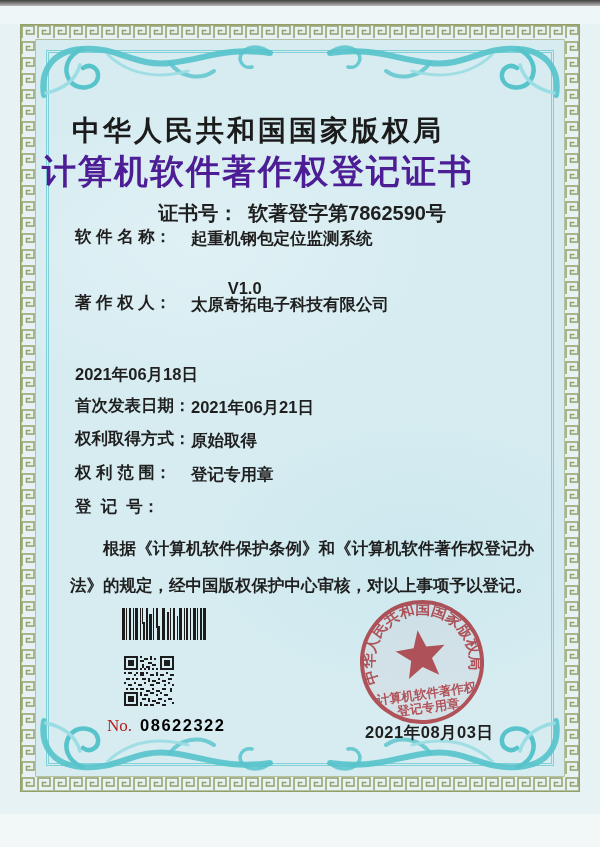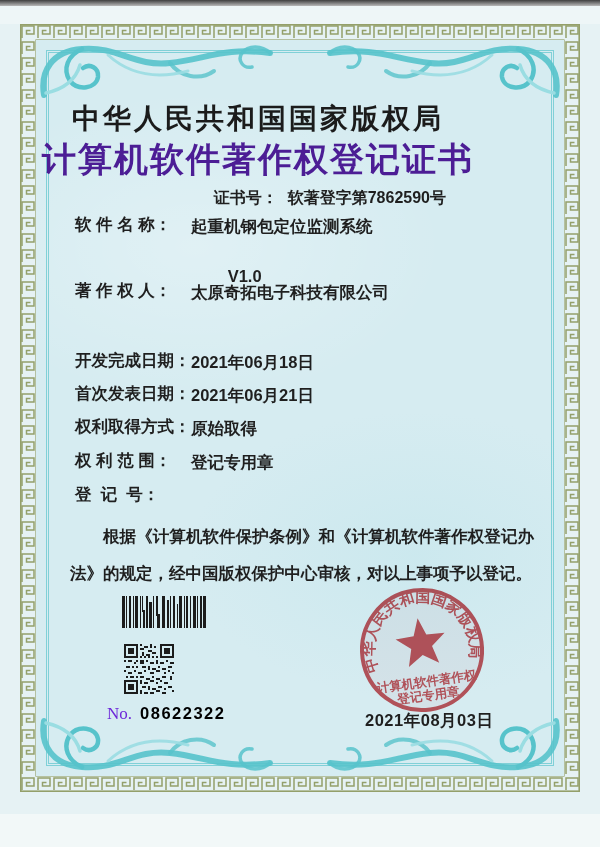--- a/index.html
+++ b/index.html
@@ -18,45 +18,45 @@
       radial-gradient(ellipse 380px 240px at 72% 70%, rgba(173,222,230,.25), rgba(173,222,230,0) 60%),
       #d6ecf1;}
   .inner-rule{position:absolute;left:26px;top:26px;right:26px;bottom:26px;
     border:3px double #72ccd3;opacity:.85;}
   .flourish{position:absolute;width:250px;height:58px;}
   .fl-tl{left:18px;top:17px;}
   .fl-tr{right:18px;top:17px;transform:scaleX(-1);}
   .fl-bl{left:18px;bottom:17px;transform:scaleY(-1);}
   .fl-br{right:18px;bottom:17px;transform:scale(-1,-1);}
 
-  .content{position:absolute;left:0;top:0;width:476px;height:768px;color:#1f1f1f;}
+  .content{position:absolute;left:0;top:12px;width:476px;height:768px;color:#1f1f1f;}
   .title{position:absolute;left:0;top:76px;width:100%;text-align:center;
     font-family:"Liberation Serif","DejaVu Serif",serif;font-weight:bold;
     font-size:28px;letter-spacing:3px;color:#1b1b1b;}
   .subtitle{position:absolute;left:0;top:113px;width:100%;text-align:center;
     font-family:"Liberation Serif","DejaVu Serif",serif;font-weight:bold;
     font-size:34px;letter-spacing:2px;color:#4c1d95;}
-  .certno{position:absolute;top:164px;right:50px;font-size:16px;font-weight:bold;
+  .certno{position:absolute;top:164px;right:50px;font-size:20px;font-weight:bold;
     display:flex;gap:10px;white-space:pre;margin-left:40px;}
   .row{position:absolute;left:55px;display:flex;font-size:16.5px;font-weight:bold;}
   .row .label{width:116px;white-space:pre;flex:none;}
   .row .value{white-space:pre;line-height:25px;}
   .r-name{top:190px;}
   .r-holder{top:256px;}
   .r-dev{top:326px;}
   .r-pub{top:359px;}
   .r-method{top:392px;}
   .r-scope{top:426px;}
   .r-reg{top:460px;align-items:flex-end;}
   .statement{position:absolute;left:50px;top:494px;width:464px;font-size:16.5px;
     font-weight:bold;line-height:37px;text-indent:2em;text-align:justify;}
   .barcode{position:absolute;left:102px;top:572px;}
   .qrcode{position:absolute;left:104px;top:620px;}
   .serial{position:absolute;left:87px;top:680px;display:flex;align-items:baseline;gap:8px;}
-  .serial .no{font-family:"Liberation Serif","DejaVu Serif",serif;font-size:17px;color:#6d28d9;}
+  .serial .no{font-family:"Liberation Serif","DejaVu Serif",serif;font-size:17px;color:#b91c1c;}
   .serial .num{font-size:16.5px;letter-spacing:1.5px;color:#000000;font-weight:bold;}
   .stamp{position:absolute;left:338px;top:562px;width:128px;height:128px;
     transform:rotate(-8deg);mix-blend-mode:multiply;opacity:.92;}
   .issue-date{position:absolute;left:345px;top:686px;font-size:16.5px;font-weight:bold;
     letter-spacing:.5px;}
 </style>
 </head>
 <body>
 
 <div class="photo">
@@ -136,21 +136,20 @@
         <span class="value"><span>起重机钢包定位监测系统</span><br>
         <span>V1.0</span></span>
       </div>
 
       <div class="row r-holder">
         <span class="label">著 作 权 人：</span>
         <span class="value">太原奇拓电子科技有限公司</span>
       </div>
 
       <div class="row r-dev">
-        <span class="label">开发完成日期：</span>
         <span class="value">2021年06月18日</span>
       </div>
 
       <div class="row r-pub">
         <span class="label">首次发表日期：</span>
         <span class="value">2021年06月21日</span>
       </div>
 
       <div class="row r-method">
         <span class="label">权利取得方式：</span>

